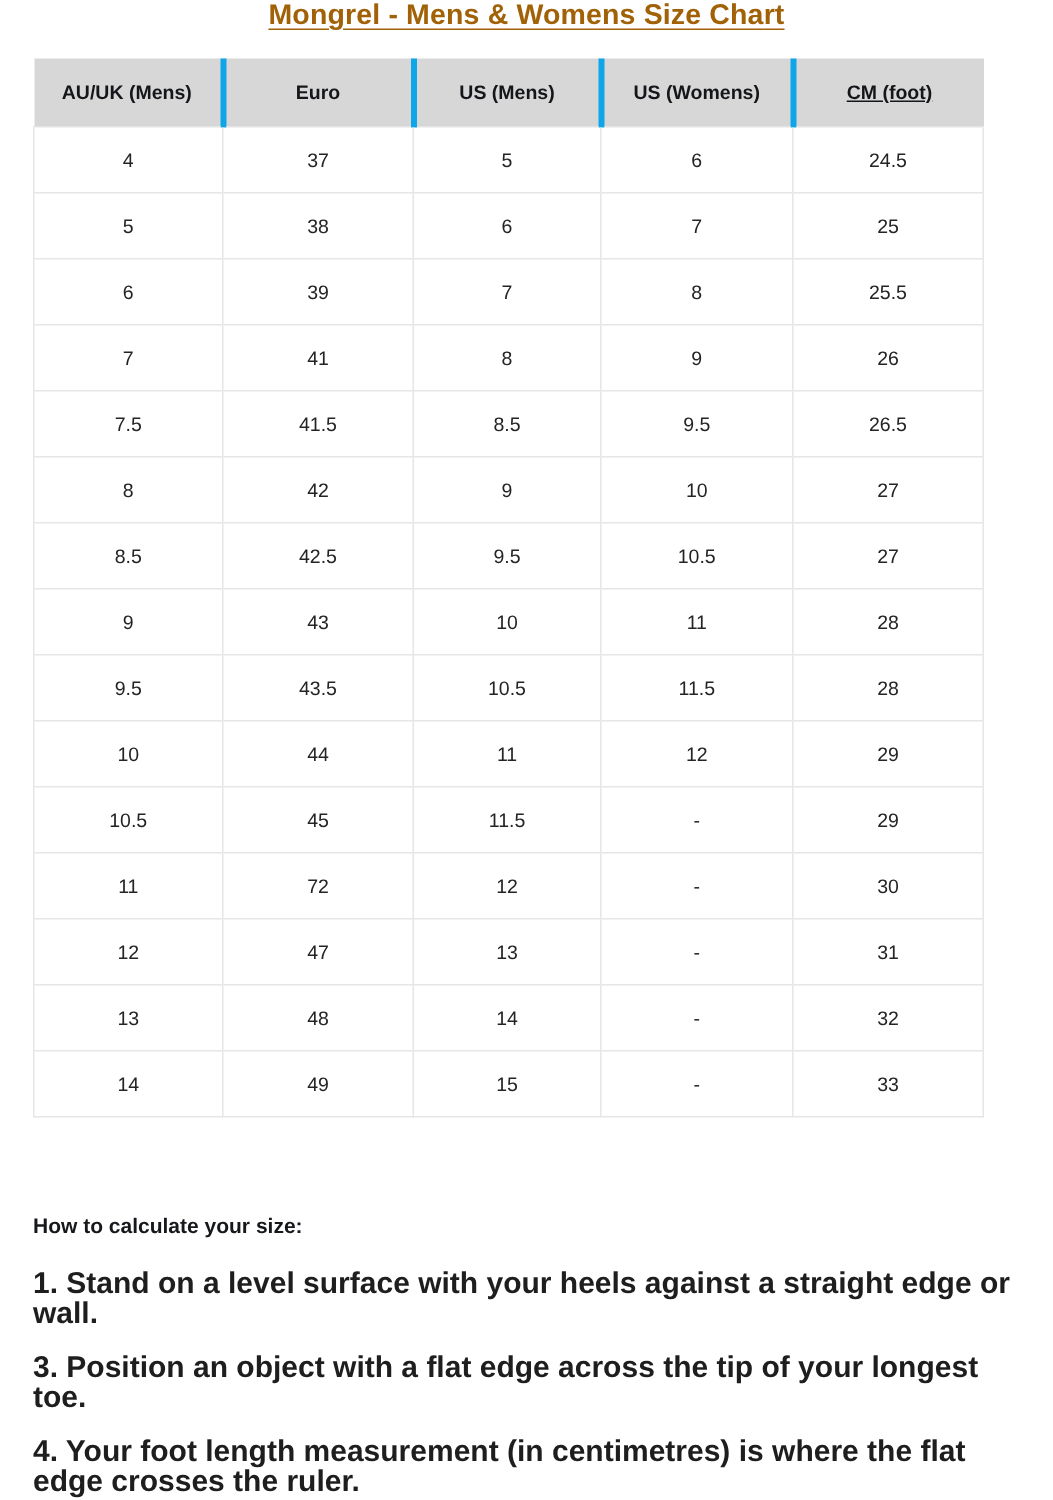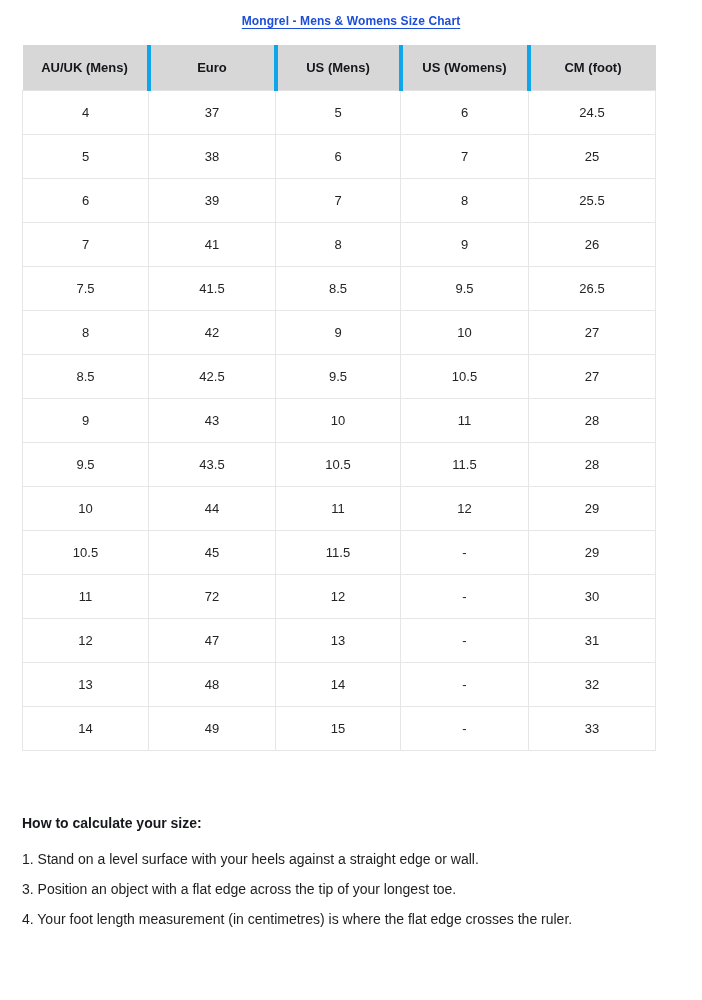--- a/index.html
+++ b/index.html
@@ -18,26 +18,25 @@
   .page {
     position: relative;
     width: 702px;
     height: 1000px;
     box-sizing: border-box;
   }
 
   
   .chart-title {
     text-align: center;
-    font-size: 12px;
-    font-weight: bold;
-    color: #1d4ed8;
+    font-size: 19px;
+    font-weight: bold;
+    color: #a16207;
     text-decoration: underline;
     text-underline-offset: 3px;
-    padding-top: 14px;
     letter-spacing: 0.1px;
   }
 
   
   .table-wrap {
     margin: 17px 22px 0 22px;
     width: 633px;
   }
   table.size-chart {
     border-collapse: collapse;
@@ -58,20 +57,21 @@
     height: 45px;
     text-align: center;
     vertical-align: middle;
     border-right: 4px solid #0ea5e9;
     border-bottom: 1px solid #e3e3e3;
     padding: 0 4px;
     box-sizing: border-box;
   }
   table.size-chart thead th:last-child {
     border-right: none;
+    text-decoration: underline;
   }
 
   table.size-chart tbody td {
     height: 44px;
     text-align: center;
     vertical-align: middle;
     font-size: 13px;
     font-weight: normal;
     color: #242424;
     background: #ffffff;
@@ -84,22 +84,22 @@
   .how-to {
     margin: 64px 22px 0 22px;
   }
   .how-to-heading {
     font-size: 14px;
     font-weight: bold;
     color: #16181c;
     margin-bottom: 21px;
   }
   .how-to-step {
-    font-size: 14px;
-    font-weight: normal;
+    font-size: 20px;
+    font-weight: bold;
     color: #1e1e1e;
     line-height: 1.0;
     margin-bottom: 16px;
   }
   .how-to-step:last-child {
     margin-bottom: 0;
   }
 </style>
 </head>
 <body>

